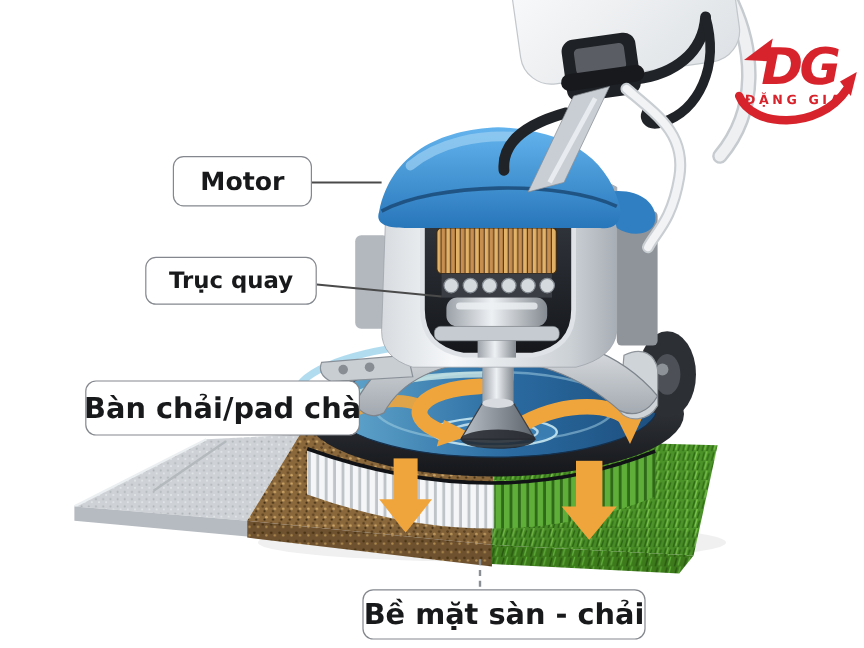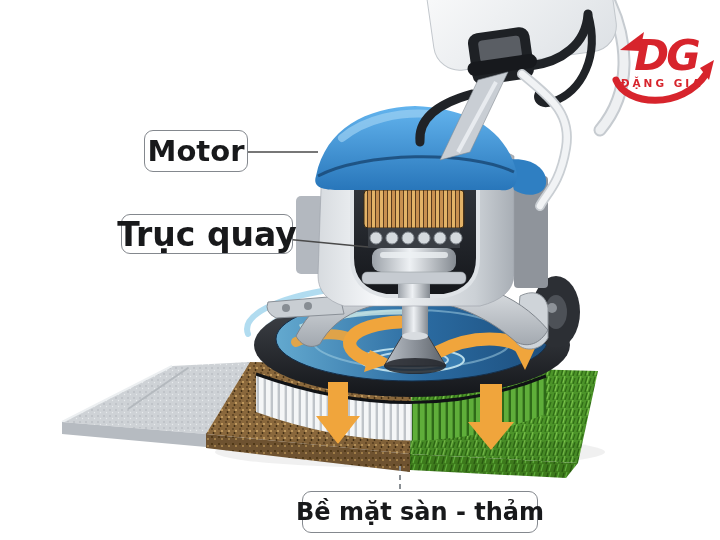--- a/index.html
+++ b/index.html
@@ -3,22 +3,22 @@
 <meta charset="utf-8">
 <style>
   html,body{margin:0;padding:0;}
   body{width:720px;height:540px;overflow:hidden;background:#ffffff;
        font-family:"DejaVu Sans","Liberation Sans",sans-serif;}
   .stage{position:relative;width:720px;height:540px;background:#ffffff;}
   .art{position:absolute;left:0;top:0;}
   .label{position:absolute;background:#ffffff;border:1.6px solid #84888e;
          border-radius:9px;display:flex;align-items:center;justify-content:center;
          font-weight:bold;color:#18191b;white-space:nowrap;box-sizing:border-box;}
-  #lab-motor {left:144px;top:130px;width:104px;height:42px;font-size:29px;}
-  #lab-shaft {left:121px;top:214px;width:172px;height:40px;font-size:33px;}
+  #lab-motor {left:144px;top:130px;width:116px;height:42px;font-size:21px;}
+  #lab-shaft {left:121px;top:214px;width:143px;height:40px;font-size:19px;}
   #lab-brush {left:71px;top:317px;width:229px;height:46px;font-size:24px;}
   #lab-floor {left:302px;top:491px;width:236px;height:42px;font-size:24px;}
   .logo{position:absolute;left:610px;top:24px;width:108px;height:92px;}
 </style>
 </head>
 <body>
 
 <div class="stage">
 
 <svg class="art" width="720" height="540" viewBox="0 0 720 540">
@@ -260,22 +260,25 @@
     <line x1="400" y1="466" x2="400" y2="491" stroke="#8a8f94" stroke-width="2" stroke-dasharray="5,4"></line>
   </g>
 </svg>
 
 <div class="label" id="lab-motor">
   <span>Motor</span>
 </div>
 <div class="label" id="lab-shaft">
   <span>Trục quay</span>
 </div>
+<div class="label" id="lab-brush">
+  <span>Bàn chải/pad chà</span>
+</div>
 <div class="label" id="lab-floor">
-  <span>Bề mặt sàn - thảm</span>
+  <span>Bề mặt sàn - chải</span>
 </div>
 
 <div class="logo">
   <svg width="108" height="92" viewBox="0 0 108 92">
     <polygon points="10,26 34,8 30,27" fill="#d7242c"></polygon>
     <text x="56" y="46" text-anchor="middle" font-size="42" font-weight="bold" font-style="italic" fill="#d7242c" letter-spacing="-3" font-family="DejaVu Sans, Liberation Sans, sans-serif">DG</text>
     <text x="52" y="63" text-anchor="middle" font-size="10.5" font-weight="bold" fill="#d7242c" letter-spacing="3" font-family="DejaVu Sans, Liberation Sans, sans-serif">ĐẶNG GIA</text>
     <path d="M6,56 C 16,82 72,86 96,50" stroke="#d7242c" stroke-width="7" fill="none" stroke-linecap="round"></path>
     <polygon points="90,44 104,36 99,56" fill="#d7242c"></polygon>
   </svg>

